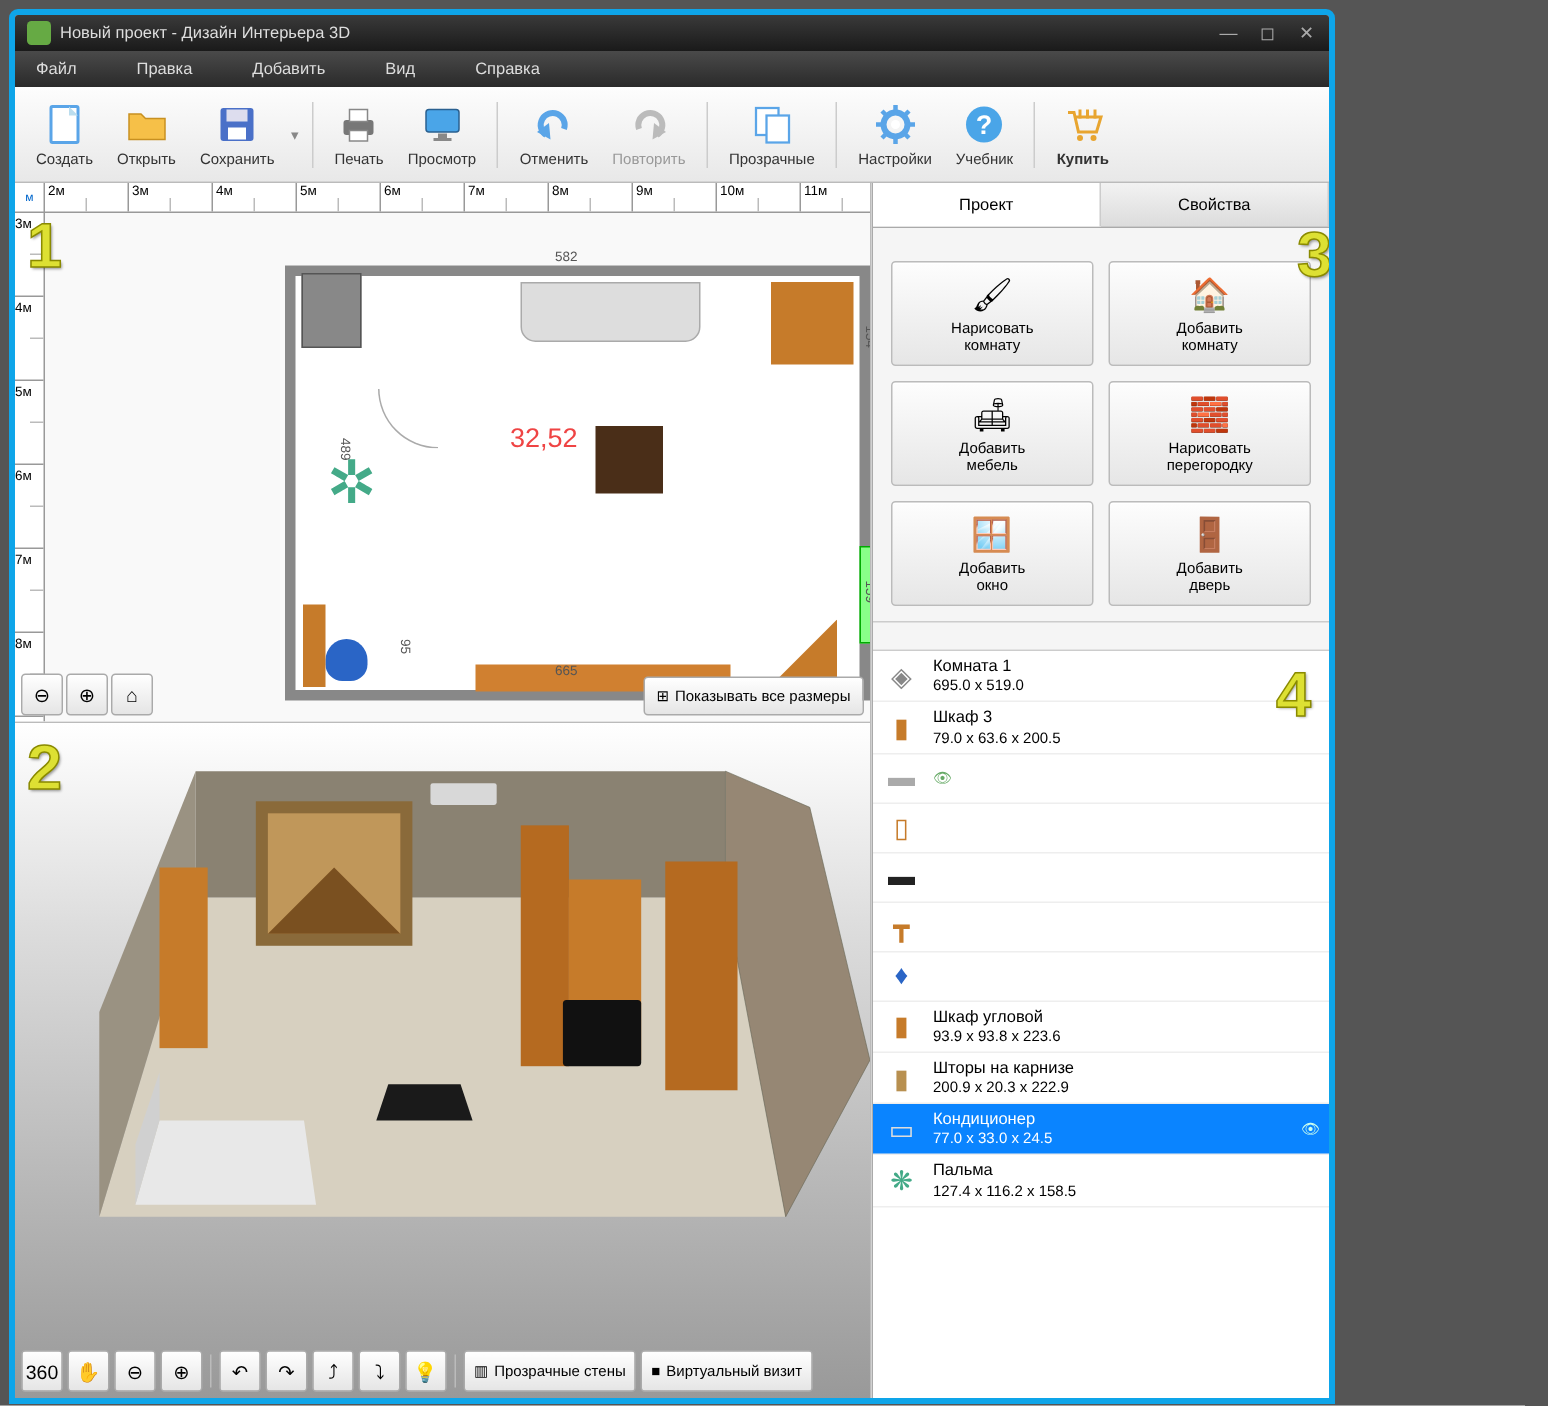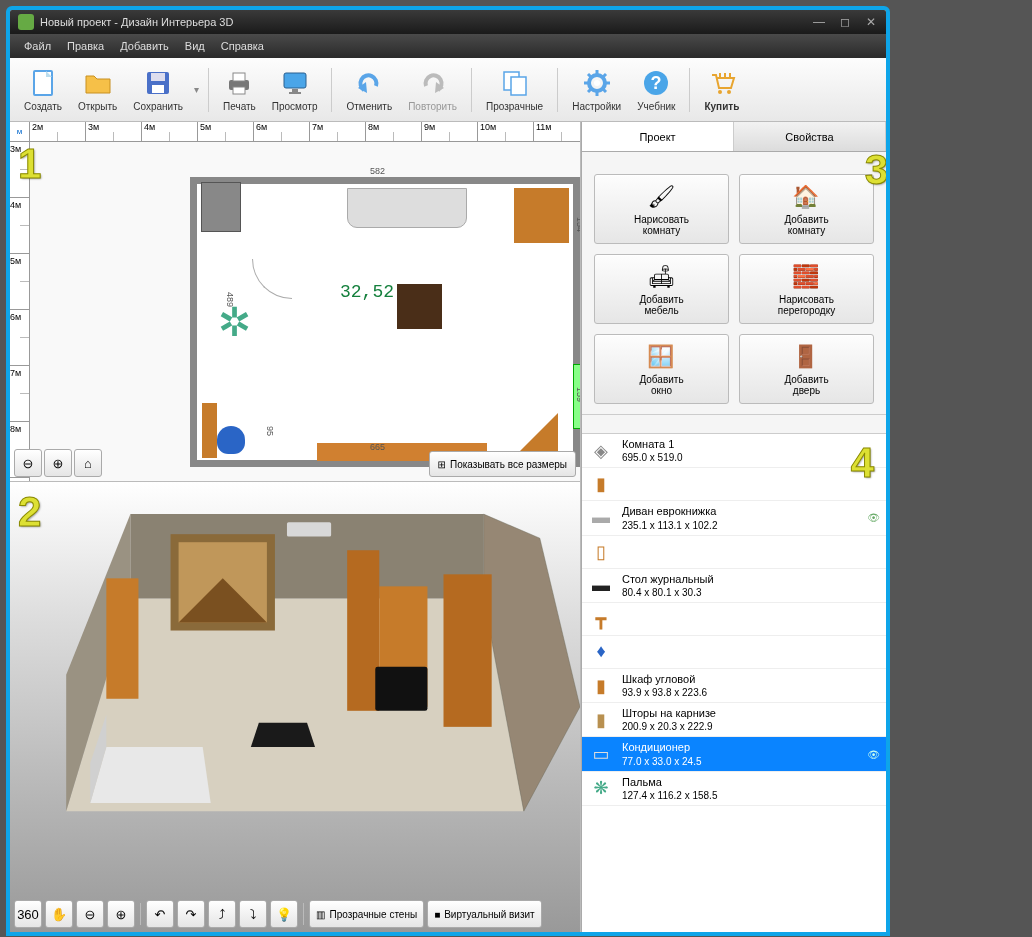--- a/index.html
+++ b/index.html
@@ -2,21 +2,21 @@
 <html><head>
 <meta charset="utf-8">
 <style>
 * { box-sizing: border-box; margin: 0; padding: 0; font-family: Tahoma, Arial, sans-serif; }
 body { background: #555; width: 1032px; height: 937px; overflow: hidden; }
 .window { width: 884px; height: 930px; margin: 6px; background: #f0f0f0; border: 4px solid #0ea5e9; border-radius: 6px 6px 0 0; overflow: hidden; display: flex; flex-direction: column; }
 .titlebar { height: 24px; background: linear-gradient(#3a3a3a,#1a1a1a); color: #ddd; display: flex; align-items: center; padding: 0 8px; font-size: 11px; }
 .titlebar .app-icon { width: 16px; height: 16px; background: #6a4; border-radius: 3px; margin-right: 6px; }
 .titlebar .spacer { flex: 1; }
 .titlebar .win-btn { width: 14px; height: 14px; margin-left: 12px; display: flex; align-items: center; justify-content: center; color: #aaa; cursor: pointer; font-size: 12px; }
-.menubar { height: 22px; background: linear-gradient(#4a4a4a,#2a2a2a); display: flex; align-items: center; padding: 12px 6px; font-size: 11px; color: #ddd; }
+.menubar { height: 22px; background: linear-gradient(#4a4a4a,#2a2a2a); display: flex; align-items: center; padding: 12px 6px; font-size: 11px; color: #ddd; gap: 24px; }
 .menubar .menu-item { padding: 3px 8px; cursor: pointer; }
 .toolbar { height: 64px; background: linear-gradient(#fdfdfd,#e8e8e8); border-bottom: 1px solid #bbb; display: flex; align-items: center; padding: 0 6px; }
 .tool-btn { display: flex; flex-direction: column; align-items: center; padding: 4px 8px; cursor: pointer; font-size: 10px; color: #333; }
 .tool-btn .icon { width: 32px; height: 32px; margin-bottom: 2px; display: flex; align-items: center; justify-content: center; }
 .tool-btn.disabled { color: #999; }
 .tool-sep { width: 1px; height: 44px; background: #ccc; margin: 0 6px; }
 .tool-dropdown { color:#888; font-size:10px; padding:0 3px; cursor:pointer; }
 .main { flex: 1; display: flex; overflow: hidden; }
 .left { flex: 1; display: flex; flex-direction: column; background: #fff; border-right: 1px solid #bbb; position: relative; }
 .right { width: 305px; background: #f5f5f5; display: flex; flex-direction: column; border-left: 1px solid #aaa; }
@@ -25,21 +25,21 @@
 .ruler-h { position: absolute; top: 0; left: 20px; right: 0; height: 20px; background: #fff; border-bottom: 1px solid #999; font-size: 9px; display: flex; }
 .ruler-h .tick { width: 56px; flex-shrink:0; border-right: 1px solid #999; padding-left: 2px; position:relative; }
 .ruler-h .tick::after{content:"";position:absolute;right:50%;bottom:0;top:10px;border-right:1px solid #bbb;}
 .ruler-v { position: absolute; top: 20px; left: 0; bottom: 0; width: 20px; background: #fff; border-right: 1px solid #999; font-size: 9px; display: flex; flex-direction: column; }
 .ruler-v .tick { height: 56px; flex-shrink:0; border-bottom: 1px solid #999; padding-top: 2px; position:relative;}
 .ruler-v .tick::after{content:"";position:absolute;bottom:50%;right:0;left:10px;border-bottom:1px solid #bbb;}
 .ruler-corner { position: absolute; top: 0; left: 0; width: 20px; height: 20px; background: #fff; border-right: 1px solid #999; border-bottom: 1px solid #999; font-size: 8px; color: #06c; text-align: center; line-height: 20px; }
 .canvas2d { position: absolute; top: 20px; left: 20px; right: 0; bottom: 0; background: #f9f9f9; }
 .room-rect { position: absolute; top: 35px; left: 160px; width: 390px; height: 290px; background: #fff; border: 7px solid #888; }
 .dim-txt { position: absolute; font-size: 9px; color: #555; }
-.area-txt { position: absolute; top: 140px; left: 310px; font-size: 18px; color: #15803d; font-family:Liberation Mono, monospace; }
+.area-txt { position: absolute; top: 140px; left: 310px; font-size: 18px; color: #ef4444; font-family:Liberation Sans, sans-serif; }
 .furn { position: absolute; }
 .plan-nav { position: absolute; bottom: 4px; left: 4px; display: flex; gap: 2px; }
 .plan-nav button, .plan-btn { width: 28px; height: 28px; border: 1px solid #aaa; background: linear-gradient(#fff,#e5e5e5); border-radius: 3px; cursor: pointer; font-size: 13px; display: flex; align-items: center; justify-content: center; }
 .show-dims { position: absolute; bottom: 4px; right: 4px; height: 26px; padding: 0 8px; border: 1px solid #aaa; background: linear-gradient(#fff,#e5e5e5); border-radius: 3px; cursor: pointer; font-size: 10px; display: flex; align-items: center; gap: 4px; }
 
 .view3d { flex: 1; background: linear-gradient(#fff 0%, #ddd 30%, #999 100%); position: relative; overflow: hidden; }
 .view3d .floor { position: absolute; inset: 0; }
 .toolbar3d { position: absolute; bottom: 4px; left: 4px; right: 4px; display: flex; gap: 3px; align-items: center; }
 .toolbar3d button { height: 28px; border: 1px solid #aaa; background: linear-gradient(#fff,#e5e5e5); border-radius: 3px; cursor: pointer; font-size: 10px; padding: 0 6px; display: flex; align-items: center; gap: 4px; }
 .toolbar3d .sq { width: 28px; padding: 0; justify-content: center; font-size: 13px; }
@@ -356,40 +356,36 @@
       <div class="scene-item">
             <div class="thumb" style="color: rgb(136, 136, 136);">◈</div>
             <div class="info">
               <div class="name">Комната 1</div>
               <div>695.0 x 519.0</div>
             </div>
             <div class="eye"></div>
           </div>
           <div class="scene-item">
             <div class="thumb" style="color: rgb(198, 123, 42);">▮</div>
+            <div class="info">
+              <div class="name">Шкаф 3</div>
+              <div>79.0 x 63.6 x 200.5</div>
+            </div>
             <div class="eye"></div>
           </div>
           <div class="scene-item">
             <div class="thumb" style="color: rgb(170, 170, 170);">▬</div>
-            <div class="info">
-              <div class="name">Диван еврокнижка</div>
-              <div>235.1 x 113.1 x 102.2</div>
-            </div>
             <div class="eye">👁</div>
           </div>
           <div class="scene-item">
             <div class="thumb" style="color: rgb(198, 123, 42);">▯</div>
             <div class="eye"></div>
           </div>
           <div class="scene-item">
             <div class="thumb" style="color: rgb(34, 34, 34);">▬</div>
-            <div class="info">
-              <div class="name">Стол журнальный</div>
-              <div>80.4 x 80.1 x 30.3</div>
-            </div>
             <div class="eye"></div>
           </div>
           <div class="scene-item">
             <div class="thumb" style="color: rgb(198, 123, 42);">┳</div>
             <div class="eye"></div>
           </div>
           <div class="scene-item">
             <div class="thumb" style="color: rgb(42, 101, 198);">♦</div>
             <div class="eye"></div>
           </div>

